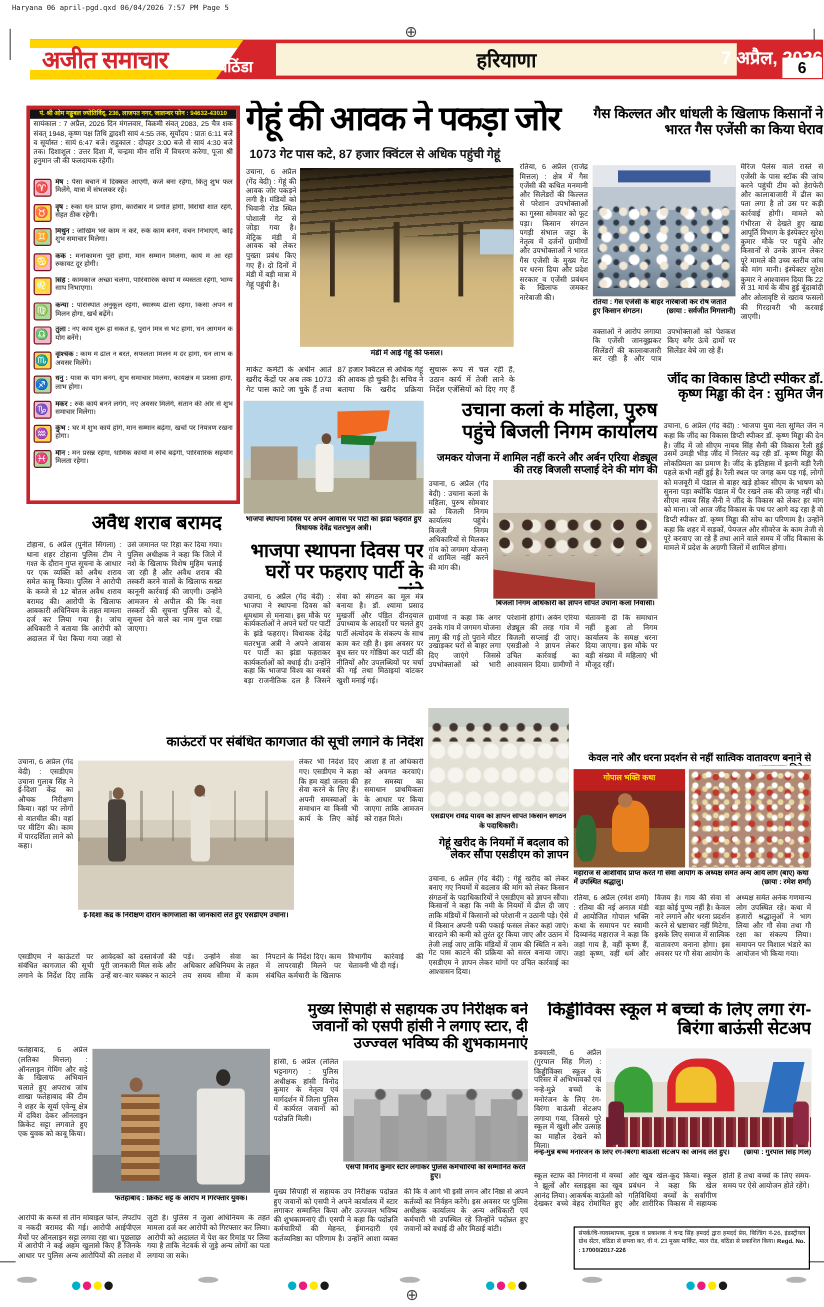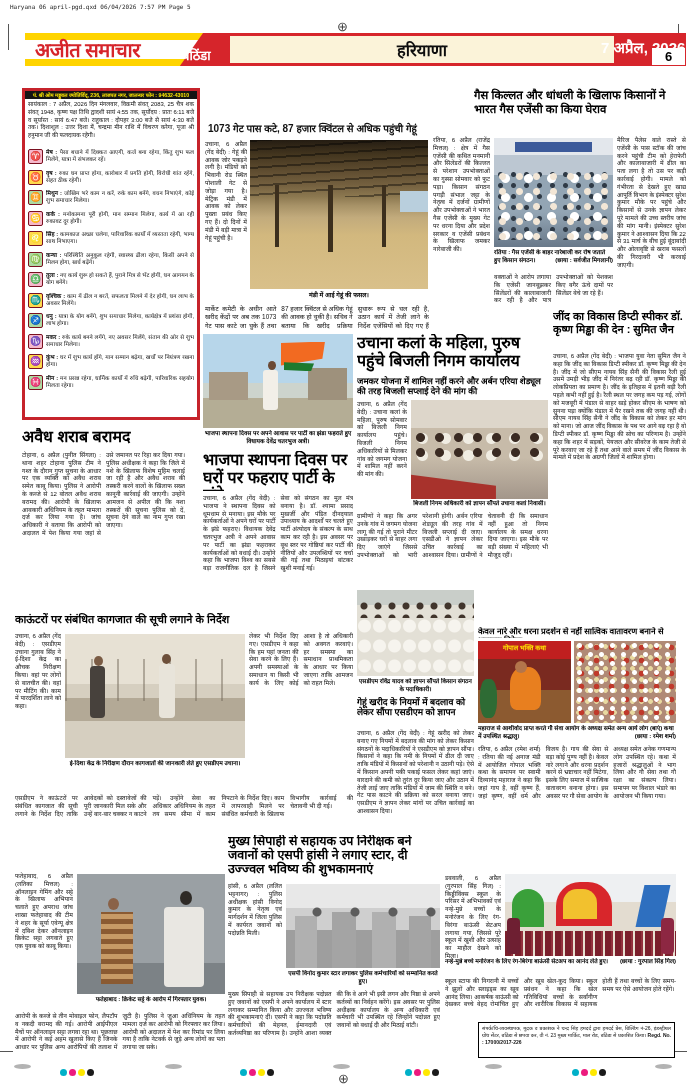--- a/index.html
+++ b/index.html
@@ -5,21 +5,21 @@
   html,body{margin:0;padding:0;background:#fff}
   #page{position:relative;width:687px;height:1089px;background:#fff;overflow:hidden;
         font-family:"Liberation Sans",sans-serif;color:#111}
   .abs{position:absolute}
   .jt{text-align:justify;overflow:hidden}
   .t{font-size:6.4px;line-height:1.32}
   .t2{font-size:6.1px;line-height:1.28}
   .c2{column-count:2;column-gap:5px}
   .c3{column-count:3;column-gap:5px}
   .c5{column-count:5;column-gap:6px}
-  .hl{font-weight:bold;text-align:left;line-height:1.1;color:#000;overflow:hidden}
+  .hl{font-weight:bold;text-align:right;line-height:1.1;color:#000;overflow:hidden}
   .cap{font-weight:bold;font-size:6.3px;line-height:1.25;text-align:center;overflow:hidden;color:#000}
   .ph{position:absolute;overflow:hidden;background:#cfcac0}
   .ph i{position:absolute;display:block}
   
   #band{position:absolute;left:25px;top:33px;width:661px;height:33px;background:#d6252b}
   #logo{position:absolute;left:0;top:0;width:178px;height:33px;
         background:linear-gradient(180deg,#ffd400 0 22%,#fff 22% 78%,#ffd400 78% 100%);
         clip-path:polygon(0 0,100% 0,87% 100%,0 100%);display:flex;align-items:center}
   #logo .mast{font-size:20px;font-weight:bold;color:#d6252b;padding-left:10px;letter-spacing:-.5px;white-space:nowrap}
   #edition{position:absolute;left:157px;top:13px;font-size:13px;color:#fff;font-weight:bold}
@@ -122,20 +122,21 @@
           <span class="zico">♒</span>
           <span class="ztxt"><b>कुंभ</b><span>घर में शुभ कार्य होंगे, मान सम्मान बढ़ेगा, खर्चों पर नियंत्रण रखना होगा।</span></span>
         </div>
       <div class="zrow">
           <span class="zico">♓</span>
           <span class="ztxt"><b>मीन</b><span>मन प्रसन्न रहेगा, धार्मिक कार्यों में रुचि बढ़ेगी, पारिवारिक सहयोग मिलता रहेगा।</span></span>
         </div>
     </div>
   </div>
 
+  <div class="abs hl" style="left:205px;top:84px;width:272px;height:36px;font-size:28px;white-space:nowrap;text-align:left;letter-spacing:-1px">गेहूं की आवक ने पकड़ा जोर</div>
   <div class="abs hl" style="left:474px;top:88px;width:212px;height:32px;font-size:11.5px;line-height:1.25">गैस किल्लत और धांधली के खिलाफ किसानों ने भारत गैस एजेंसी का किया घेराव</div>
   <div class="abs" style="left:208px;top:121px;width:275px;height:15px;font-weight:bold;font-size:10px">1073 गेट पास कटे, 87 हजार क्विंटल से अधिक पहुंची गेहूं</div>
 
   <div class="abs jt t2" style="left:205px;top:140px;width:42px;height:162px">उचाना, 6 अप्रैल (गेंद बेदी) : गेहूं की आवक जोर पकड़ने लगी है। मंडियों को भिवानी रोड स्थित पोशाली गेट से जोड़ा गया है। मेट्रिक मंडी में आवक को लेकर पुख्ता प्रबंध किए गए हैं। दो दिनों में मंडी में बड़ी मात्रा में गेहूं पहुंची है।</div>
 
   <div class="ph" style="left:250px;top:140px;width:178px;height:149px">
     <i style="left:0;top:0;width:100%;height:100%;background:linear-gradient(180deg,#241c12 0%,#44361f 10%,#5d4b2f 20%,#74603f 30%,#8c7850 38%,#a79267 44%,#c2ab7c 52%,#d2b87e 64%,#d9c08a 100%)"></i>
     <i style="left:0;top:0;width:100%;height:38%;background:repeating-linear-gradient(176deg,rgba(0,0,0,.4) 0 2px,transparent 2px 9px)"></i>
     <i style="left:14%;top:30%;width:4px;height:42%;background:#3c2f1d"></i>
     <i style="left:44%;top:30%;width:5px;height:45%;background:#3c2f1d"></i>
@@ -250,20 +251,21 @@
     <i style="left:0;top:0;width:100%;height:100%;background:linear-gradient(180deg,#e8e8e8 0 28%,#cfcfcf 28% 55%,#9e9e9e 55% 100%)"></i>
     <i style="left:6%;bottom:0;width:22px;height:52px;background:#b0b0b0"></i>
     <i style="left:30%;bottom:0;width:24px;height:56px;background:#a4a4a4"></i>
     <i style="left:56%;bottom:0;width:24px;height:56px;background:#b0b0b0"></i>
     <i style="left:80%;bottom:0;width:22px;height:52px;background:#a4a4a4"></i>
     <i style="left:0;top:26%;width:100%;height:14%;background-image:radial-gradient(circle 4px,#5d5d5d 4px,transparent 5px);background-size:38px 12px;background-position:12px 0"></i>
   </div>
   <div class="abs cap" style="left:286px;top:970px;width:154px;height:18px;font-size:6px">एसपी विनोद कुमार स्टार लगाकर पुलिस कर्मचारियों को सम्मानित करते हुए।</div>
   <div class="abs jt t2 c2" style="left:228px;top:990px;width:212px;height:65px">मुख्य सिपाही से सहायक उप निरीक्षक पदोन्नत हुए जवानों को एसपी ने अपने कार्यालय में स्टार लगाकर सम्मानित किया और उज्ज्वल भविष्य की शुभकामनाएं दीं। एसपी ने कहा कि पदोन्नति कर्मचारियों की मेहनत, ईमानदारी एवं कर्तव्यनिष्ठा का परिणाम है। उन्होंने आशा व्यक्त की कि वे आगे भी इसी लगन और निष्ठा से अपने कर्तव्यों का निर्वहन करेंगे। इस अवसर पर पुलिस अधीक्षक कार्यालय के अन्य अधिकारी एवं कर्मचारी भी उपस्थित रहे जिन्होंने पदोन्नत हुए जवानों को बधाई दी और मिठाई बांटी।</div>
 
+  <div class="abs hl" style="left:445px;top:835px;width:231px;height:36px;font-size:14.5px">किड्डीविंक्स स्कूल में बच्चों के लिए लगा रंग-बिरंगा बाऊंसी सेटअप</div>
   <div class="abs jt t2" style="left:445px;top:874px;width:56px;height:100px">डबवाली, 6 अप्रैल (गुरपाल सिंह गिल) : किड्डीविंक्स स्कूल के परिसर में अभिभावकों एवं नन्हे-मुन्ने बच्चों के मनोरंजन के लिए रंग-बिरंगा बाऊंसी सेटअप लगाया गया, जिससे पूरे स्कूल में खुशी और उत्साह का माहौल देखने को मिला।</div>
   <div class="ph" style="left:505px;top:874px;width:171px;height:82px">
     <i style="left:0;top:0;width:100%;height:100%;background:linear-gradient(180deg,#eef0f2 0 34%,#e3dcd0 34% 100%)"></i>
     <i style="left:4%;top:18%;width:32px;height:38px;background:#3aa03a;border-radius:16px 16px 0 0"></i>
     <i style="left:30%;top:10%;width:56px;height:44px;background:#d8262b;border-radius:24px 24px 0 0"></i>
     <i style="left:34%;top:18%;width:34px;height:30px;background:#f2c12e;border-radius:14px 14px 0 0"></i>
     <i style="right:6%;top:14%;width:26px;height:42px;background:#2e6fbf;transform:skewX(-12deg)"></i>
     <i style="left:0;bottom:0;width:100%;height:30%;background:repeating-linear-gradient(90deg,#7a1f2b 0 6px,#93313d 6px 8px,#e8e0d0 8px 10px)"></i>
     <i style="left:2px;bottom:2px;width:13px;height:36px;background:#6e1f32;border-radius:4px"></i>
     <i style="right:2px;bottom:2px;width:13px;height:36px;background:#8d2742;border-radius:4px"></i>

